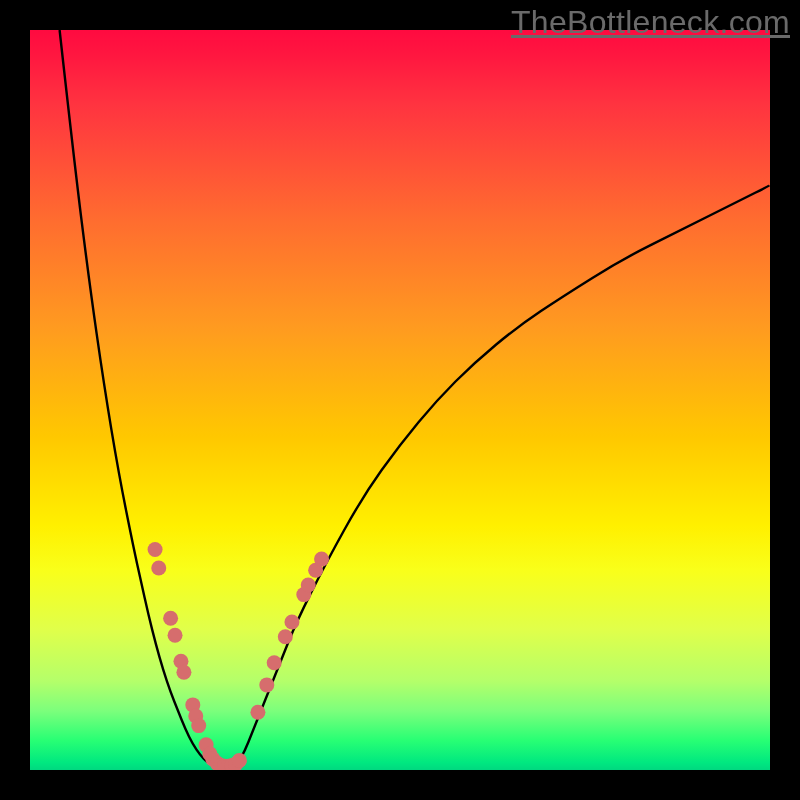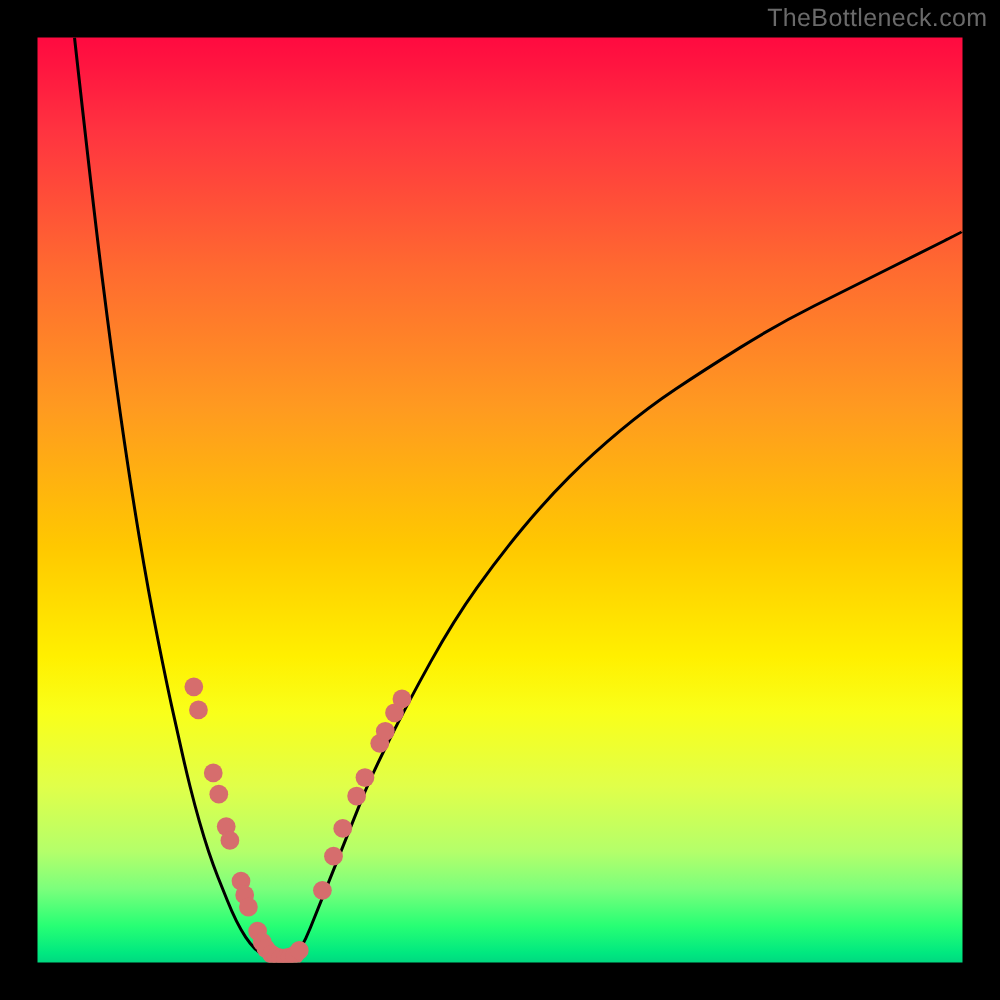--- a/index.html
+++ b/index.html
@@ -15,24 +15,25 @@
     position: relative;
     width: 800px;
     height: 800px;
     background: #000;
   }
   .watermark {
     position: absolute;
     top: 4px;
     right: 10px;
     color: #6a6a6a;
-    font-size: 20px;
+    font-size: 32px;
     font-weight: 400;
     letter-spacing: 0.3px;
     z-index: 50;
+    text-decoration: underline;
   }
   .plot-frame {
     position: absolute;
     left: 30px;
     top: 30px;
     width: 740px;
     height: 740px;
     background: #000;
   }
   .plot-area {

